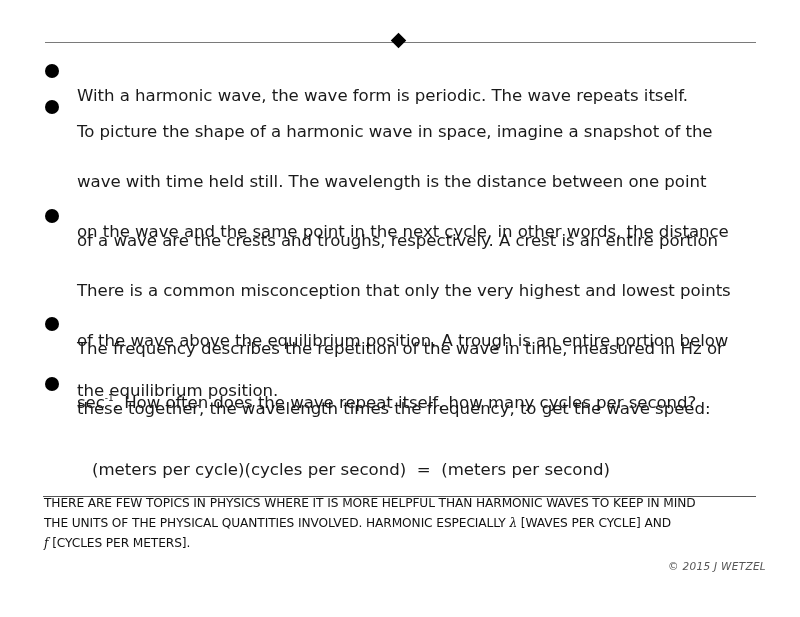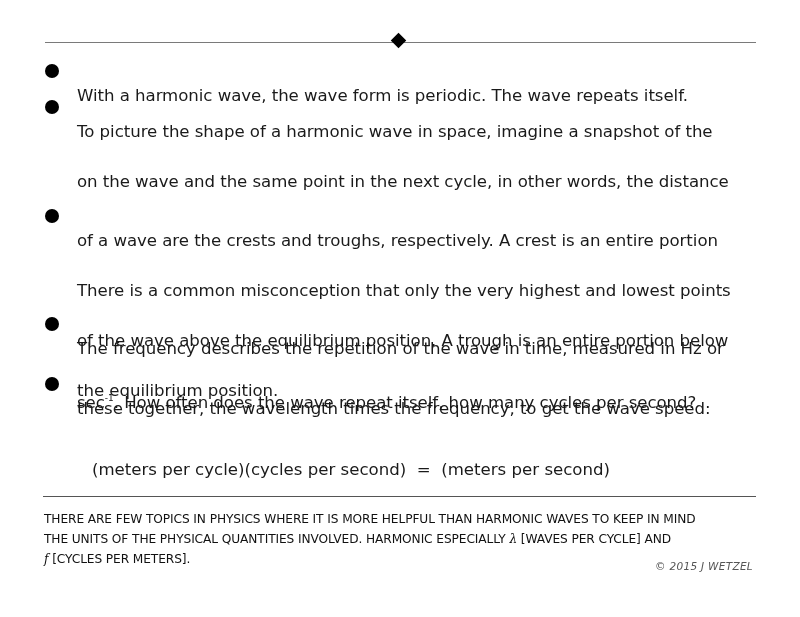--- a/index.html
+++ b/index.html
@@ -79,31 +79,31 @@
     .bottom-rule {
       position: absolute;
       left: 43px;
       top: 496px;
       width: 713px;
       border-top: 1.5px solid #555;
     }
     .footnote {
       position: absolute;
       left: 44px;
-      top: 509px;
+      top: 493px;
       width: 716px;
       font-size: 12.2px;
       line-height: 20px;
       letter-spacing: -0.1px;
       color: #111;
     }
     .footnote .line { white-space: nowrap; }
     .copyright {
       position: absolute;
-      right: 47px;
+      right: 34px;
       top: 560px;
       font-size: 10.5px;
       font-style: italic;
       color: #555;
       letter-spacing: 0.3px;
     }
   </style>
 </head>
 <body>
 
@@ -116,20 +116,21 @@
     <div class="bullet-dot" style="top:6px;"></div>
     <div class="bullet-text">
       <span class="line">With a harmonic wave, the wave form is periodic.  The wave repeats itself.</span>
     </div>
   </div>
 
   <div class="bullet" style="top:94px;">
     <div class="bullet-dot" style="top:6px;"></div>
     <div class="bullet-text">
       <span class="line">To picture the shape of a harmonic wave in space, imagine a snapshot of the</span>
+      <span class="line">wave with time held still.  The wavelength is the distance between one point</span>
       <span class="line">on the wave and the same point in the next cycle, in other words, the distance</span>
     </div>
   </div>
 
   <div class="bullet" style="top:203px;">
     <div class="bullet-dot" style="top:6px;"></div>
     <div class="bullet-text">
       <span class="line">of a wave are the crests and troughs, respectively.  A crest is an entire portion</span>
       <span class="line">There is a common misconception that only the very highest and lowest points</span>
       <span class="line">of the wave above the equilibrium position.  A trough is an entire portion below</span>

